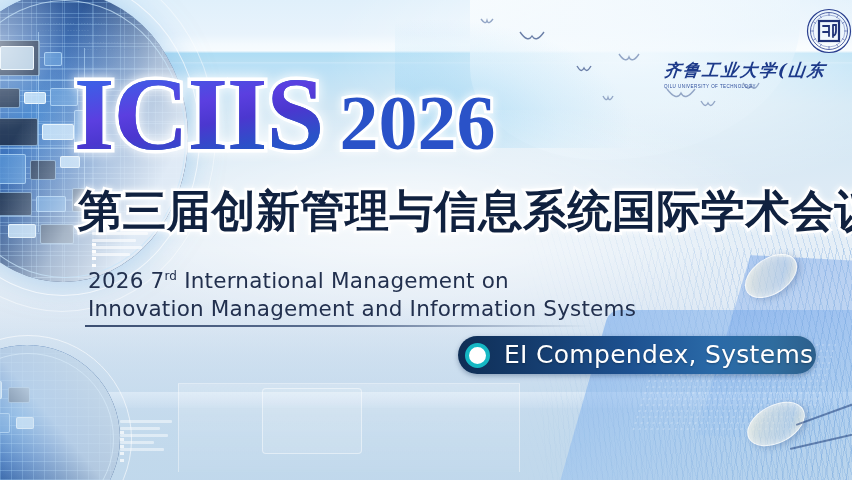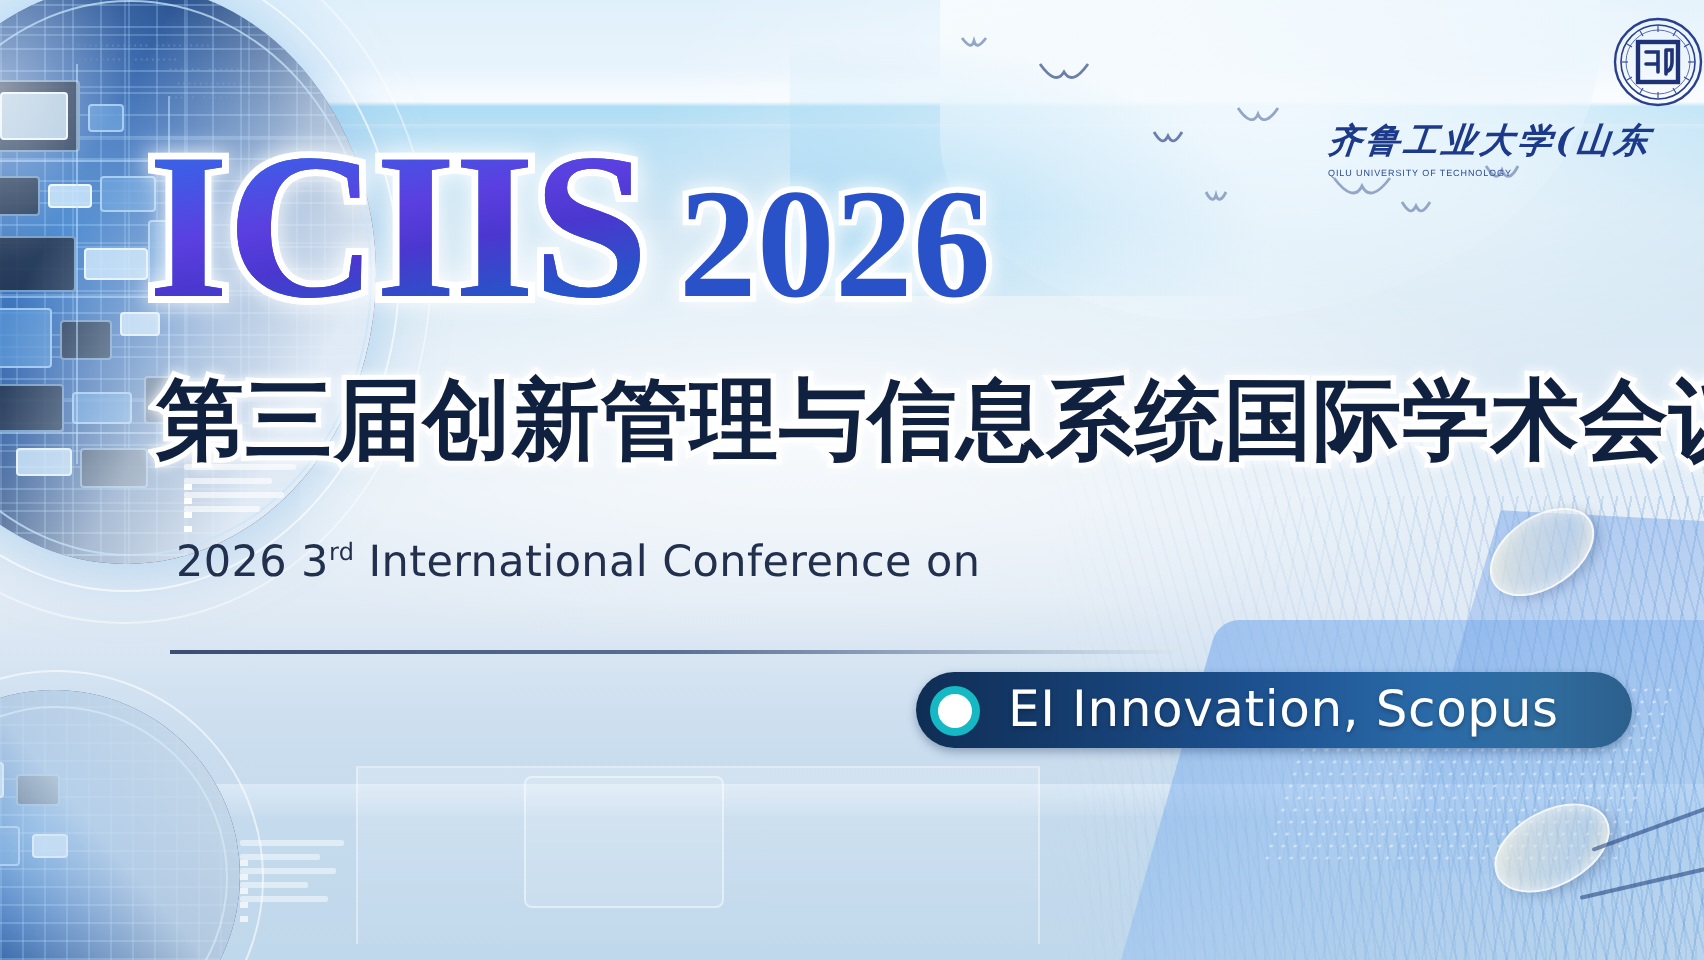--- a/index.html
+++ b/index.html
@@ -466,29 +466,30 @@
   </div>
 
   <div class="cn-title-wrap">
     <div class="cn-title-shadow">第三届创新管理与信息系统国际学术会议</div>
     <div class="cn-title">
       <span class="cn-dark">第三届</span><span class="cn-blue">创新管理与信息系统</span><span class="cn-dark">国际学术会议</span>
     </div>
   </div>
 
   <div class="en-sub">
-    <div><span>2026 3</span><sup>rd</sup><span> International Conference on</span></div>
+    <div><span>2026 7</span><sup>rd</sup><span> International Management on</span></div>
+    <div>Innovation Management and Information Systems</div>
   </div>
 
   <div class="divider"></div>
 
 
   <div class="pill"></div>
   <div class="teal-ring"></div>
-  <div class="pill-text">EI Innovation, Scopus</div>
+  <div class="pill-text">EI Compendex, Systems</div>
 
   <div class="sponsor">
     <span class="uni-block">
       <div class="uni-cn">齐鲁工业大学(山东</div>
       <div class="uni-en"><span>QILU UNIVERSITY OF TECHNOLOGY</span>&nbsp;&nbsp;&nbsp;&nbsp;</div>
     </span>
   </div>
 
   <svg class="uni-seal" viewBox="0 0 46 46">
     <circle cx="23" cy="23" r="21.5" fill="none" stroke="#2a3f8f" stroke-width="1.2"></circle>

